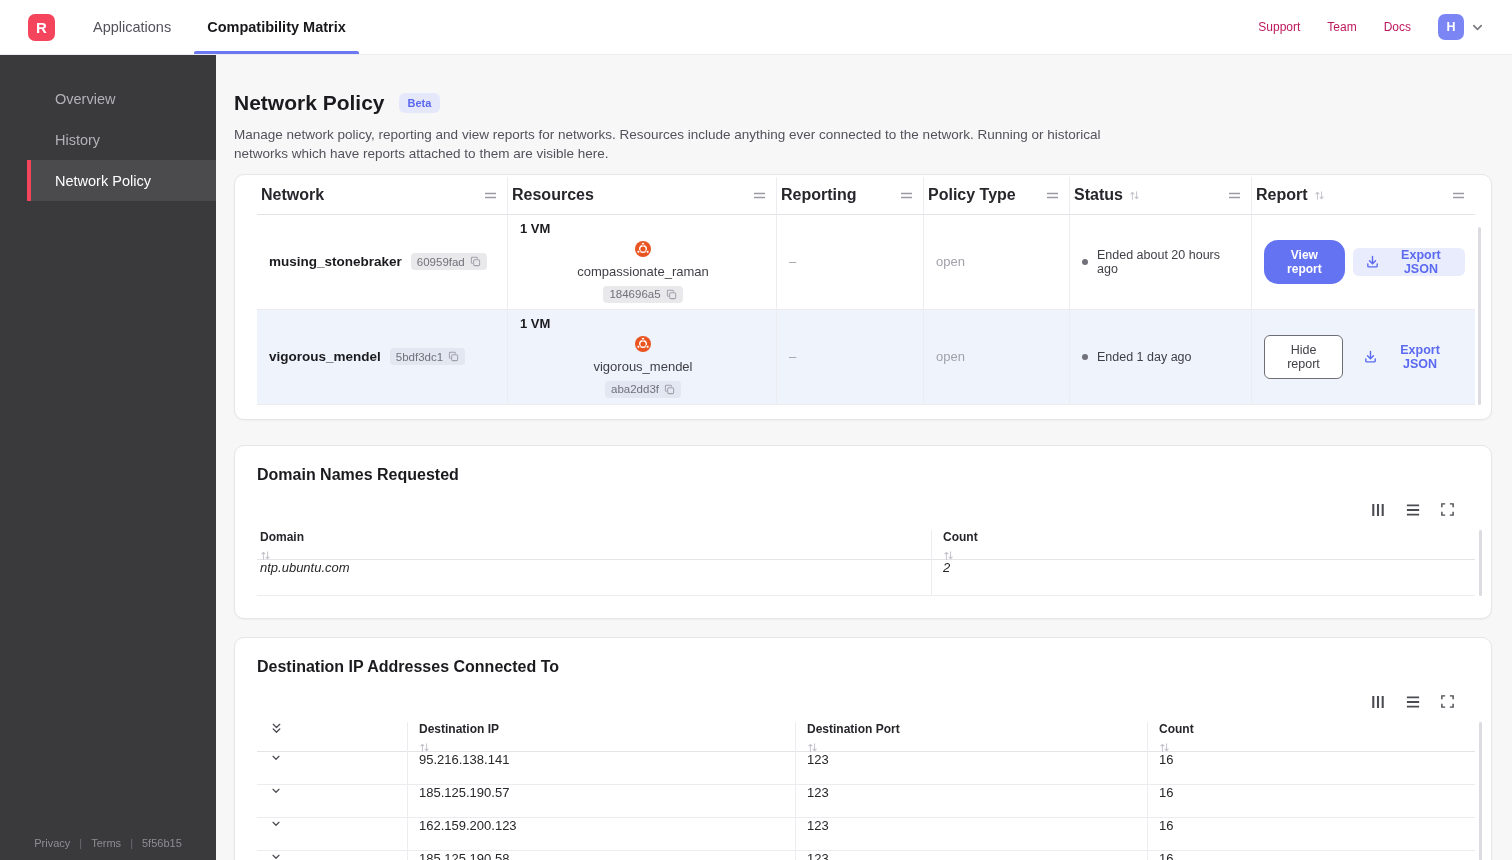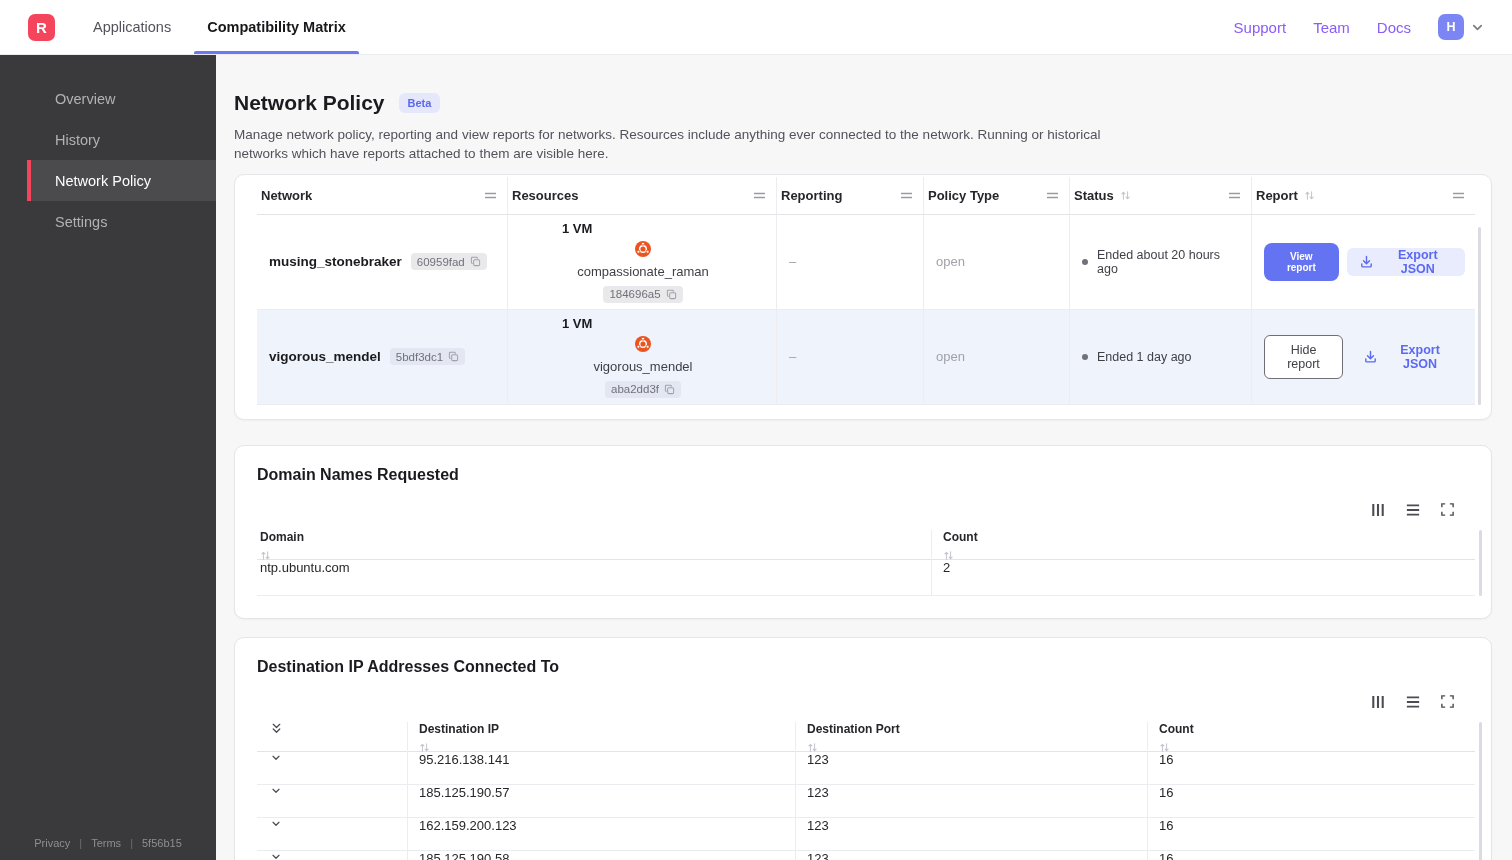--- a/index.html
+++ b/index.html
@@ -7,21 +7,21 @@
   button { font-family:"Liberation Sans", sans-serif; cursor:pointer; }
 
   
   .topnav{position:fixed;top:0;left:0;right:0;height:55px;background:#fff;border-bottom:1px solid #ECECF0;display:flex;align-items:center;z-index:20;}
   .logo{width:27px;height:27px;border-radius:7px;background:#F5455C;color:#fff;font-weight:700;font-size:15px;display:flex;align-items:center;justify-content:center;margin-left:28px;margin-right:20px;}
   .nav-tabs{display:flex;height:100%;}
   .nav-tab{display:flex;align-items:center;height:100%;padding:10px 18px;color:#52525B;font-size:14.5px;position:relative;}
   .nav-tab.active{color:#18181B;font-weight:700;}
   .nav-tab.active::after{content:"";position:absolute;left:5px;right:5px;bottom:0;height:3px;background:#6C78F3;border-radius:2px 2px 0 0;}
   .nav-right{margin-left:auto;display:flex;align-items:center;gap:27px;padding-right:28px;}
-  .nav-link{color:#8b5cf6;font-size:15px;}
+  .nav-link{color:#be185d;font-size:12px;}
   .user-chip{display:flex;align-items:center;gap:7px;}
   .avatar{width:26px;height:26px;border-radius:7px;background:#7B86F4;color:#fff;font-size:12.5px;font-weight:600;display:flex;align-items:center;justify-content:center;}
 
   
   .sidebar{position:fixed;top:55px;left:0;bottom:0;width:216px;background:#3A3A3C;display:flex;flex-direction:column;z-index:10;}
   .side-items{padding-top:23px;padding-left:27px;}
   .side-item{height:41px;display:flex;align-items:center;padding-left:28px;color:#B2B2B6;font-size:14.5px;position:relative;cursor:pointer;}
   .side-item.active{background:#4B4B4E;color:#FFFFFF;}
   .side-item.active::before{content:"";position:absolute;left:0;top:0;bottom:0;width:4px;background:#F5455C;}
   .side-footer{margin-top:auto;display:flex;justify-content:center;align-items:center;gap:9px;padding-bottom:11px;color:#8E8E93;font-size:11px;}
@@ -35,58 +35,58 @@
   .beta-badge{background:#E5E7FB;color:#5B68EE;font-size:11px;font-weight:600;padding:4px 9px;border-radius:6px;}
   .page-desc{margin-top:11px;color:#52525B;font-size:13.5px;line-height:1.4;max-width:872px;}
 
   .card{background:#fff;border:1px solid #E6E6EA;border-radius:10px;box-shadow:0 1px 2px rgba(0,0,0,.04);position:relative;}
   .card-networks{margin-top:10px;padding:2px 16px 14px 22px;}
 
   
   .nt{display:grid;grid-template-columns:250px 269px 147px 146px 182px 1fr;}
   .nt > div{border-left:1px solid #EDEDF1;}
   .nt > div:nth-child(6n+1){border-left:none;}
-  .hc{display:flex;align-items:center;height:38px;font-size:13px;font-weight:700;color:#26262B;padding:0 10px 0 4px;border-bottom:1px solid #E3E3E8;gap:6px;cursor:pointer;}
+  .hc{display:flex;align-items:center;height:38px;font-size:16px;font-weight:700;color:#26262B;padding:0 10px 0 4px;border-bottom:1px solid #E3E3E8;gap:6px;cursor:pointer;}
   .hc .sp{flex:1;}
   .bc{min-height:55px;display:flex;flex-direction:column;justify-content:center;padding:6px 10px 6px 12px;font-size:13px;border-bottom:1px solid #ECECF0;background:#fff;}
   .bc.sel{background:#EEF3FC;}
   .name-row{display:flex;align-items:center;gap:9px;}
   .net-name{font-weight:700;font-size:13.5px;color:#1B1B1F;}
   .pill{display:inline-flex;align-items:center;gap:5px;background:#E9E9EC;border-radius:4px;padding:2.5px 6px;font-size:11.5px;color:#71717A;}
   .sel .pill{background:#E2E7F2;}
-  .res-sum{font-weight:700;font-size:13px;color:#1B1B1F;margin-left:42px;}
+  .res-sum{font-weight:700;font-size:13px;color:#1B1B1F;}
   .res-row{display:flex;align-items:center;gap:7px;margin-top:5px;color:#3F3F46;font-size:13px;flex-direction:column;}
   .dash{color:#A1A1AA;}
   .policy{color:#A1A1AA;font-size:13px;}
   .status-row{display:flex;align-items:center;gap:9px;}
   .dot{width:6px;height:6px;border-radius:50%;background:#71717A;flex:0 0 auto;}
   .status-txt{color:#3F3F46;font-size:12.5px;}
   .report-row{display:flex;flex-direction:row !important;align-items:center;gap:8px;}
-  .btn-primary{background:#6473F2;color:#fff;font-size:10px;font-weight:600;padding:8px 12px;border-radius:8px;border:none;}
+  .btn-primary{background:#6473F2;color:#fff;font-size:12px;font-weight:600;padding:8px 12px;border-radius:14px;border:none;}
   .btn-outline{background:#fff;color:#3F3F46;font-size:12.5px;font-weight:500;padding:7px 11px;border-radius:6px;border:1px solid #6E6E74;}
   .btn-export{display:inline-flex;align-items:center;gap:9px;background:#E8ECFD;color:#5B6AF0;font-size:12.5px;font-weight:600;padding:0 12px;border-radius:6px;border:none;}
   .btn-export.ghost{background:transparent;}
 
   
   .card-block{margin-top:25px;padding:20px 0 22px;}
   .card-block.dest{margin-top:18px;padding-bottom:0;}
   .card-title{padding:0 22px;font-size:16px;font-weight:700;color:#1B1B1F;}
   .card-tools{display:flex;justify-content:flex-end;align-items:center;gap:19px;padding:18px 36px 12px 0;color:#4B4B52;}
   .tool{display:flex;align-items:center;cursor:pointer;}
 
   .dtable{margin:0 16px 0 22px;position:relative;}
   .drow{display:grid;}
   .g2{grid-template-columns:674px 1fr;}
   .g4{grid-template-columns:150px 388px 352px 1fr;}
   .drow > div{border-left:1px solid #EDEDF1;display:flex;align-items:flex-start;flex-direction:column;}
   .drow > div:first-child{border-left:none;}
   .dh{height:30px;border-bottom:1px solid #E3E3E8;}
   .dh > div{font-size:12px;font-weight:700;color:#26262B;gap:6px;padding:0 8px 0 3px;cursor:pointer;}
   .dh > div.pad{padding-left:11px;}
-  .db{height:36px;border-bottom:1px solid #ECECF0;}
+  .db{height:36px;border-bottom:1px solid #ECECF0;font-style:italic;}
   .db3{height:33px;border-bottom:1px solid #ECECF0;}
   .db > div,.db3 > div{font-size:13px;color:#27272A;padding:0 8px 0 3px;}
   .db > div.pad,.db3 > div.pad{padding-left:11px;}
   .exp-cell{padding-left:13px !important;cursor:pointer;}
   .vscroll{position:absolute;top:0;bottom:0;right:-7px;width:3px;background:#DBDBE1;border-radius:2px;}
   .vscroll.short{top:52px;bottom:14px;right:10px;}
 
   .icon{display:inline-flex;flex:0 0 auto;}
 </style>
 </head>
@@ -111,21 +111,20 @@
       </span>
     </div>
   </div>
 </header>
 
 <aside class="sidebar">
   <div class="side-items">
     <div class="side-item">Overview</div>
     <div class="side-item">History</div>
     <div class="side-item active">Network Policy</div>
-    <div class="side-item">Settings</div>
   </div>
   <div class="side-footer">
     <span>Privacy</span>
     <span class="sep">|</span>
     <span>Terms</span>
     <span class="sep">|</span>
     <span>5f56b15</span>
   </div>
 </aside>
 

